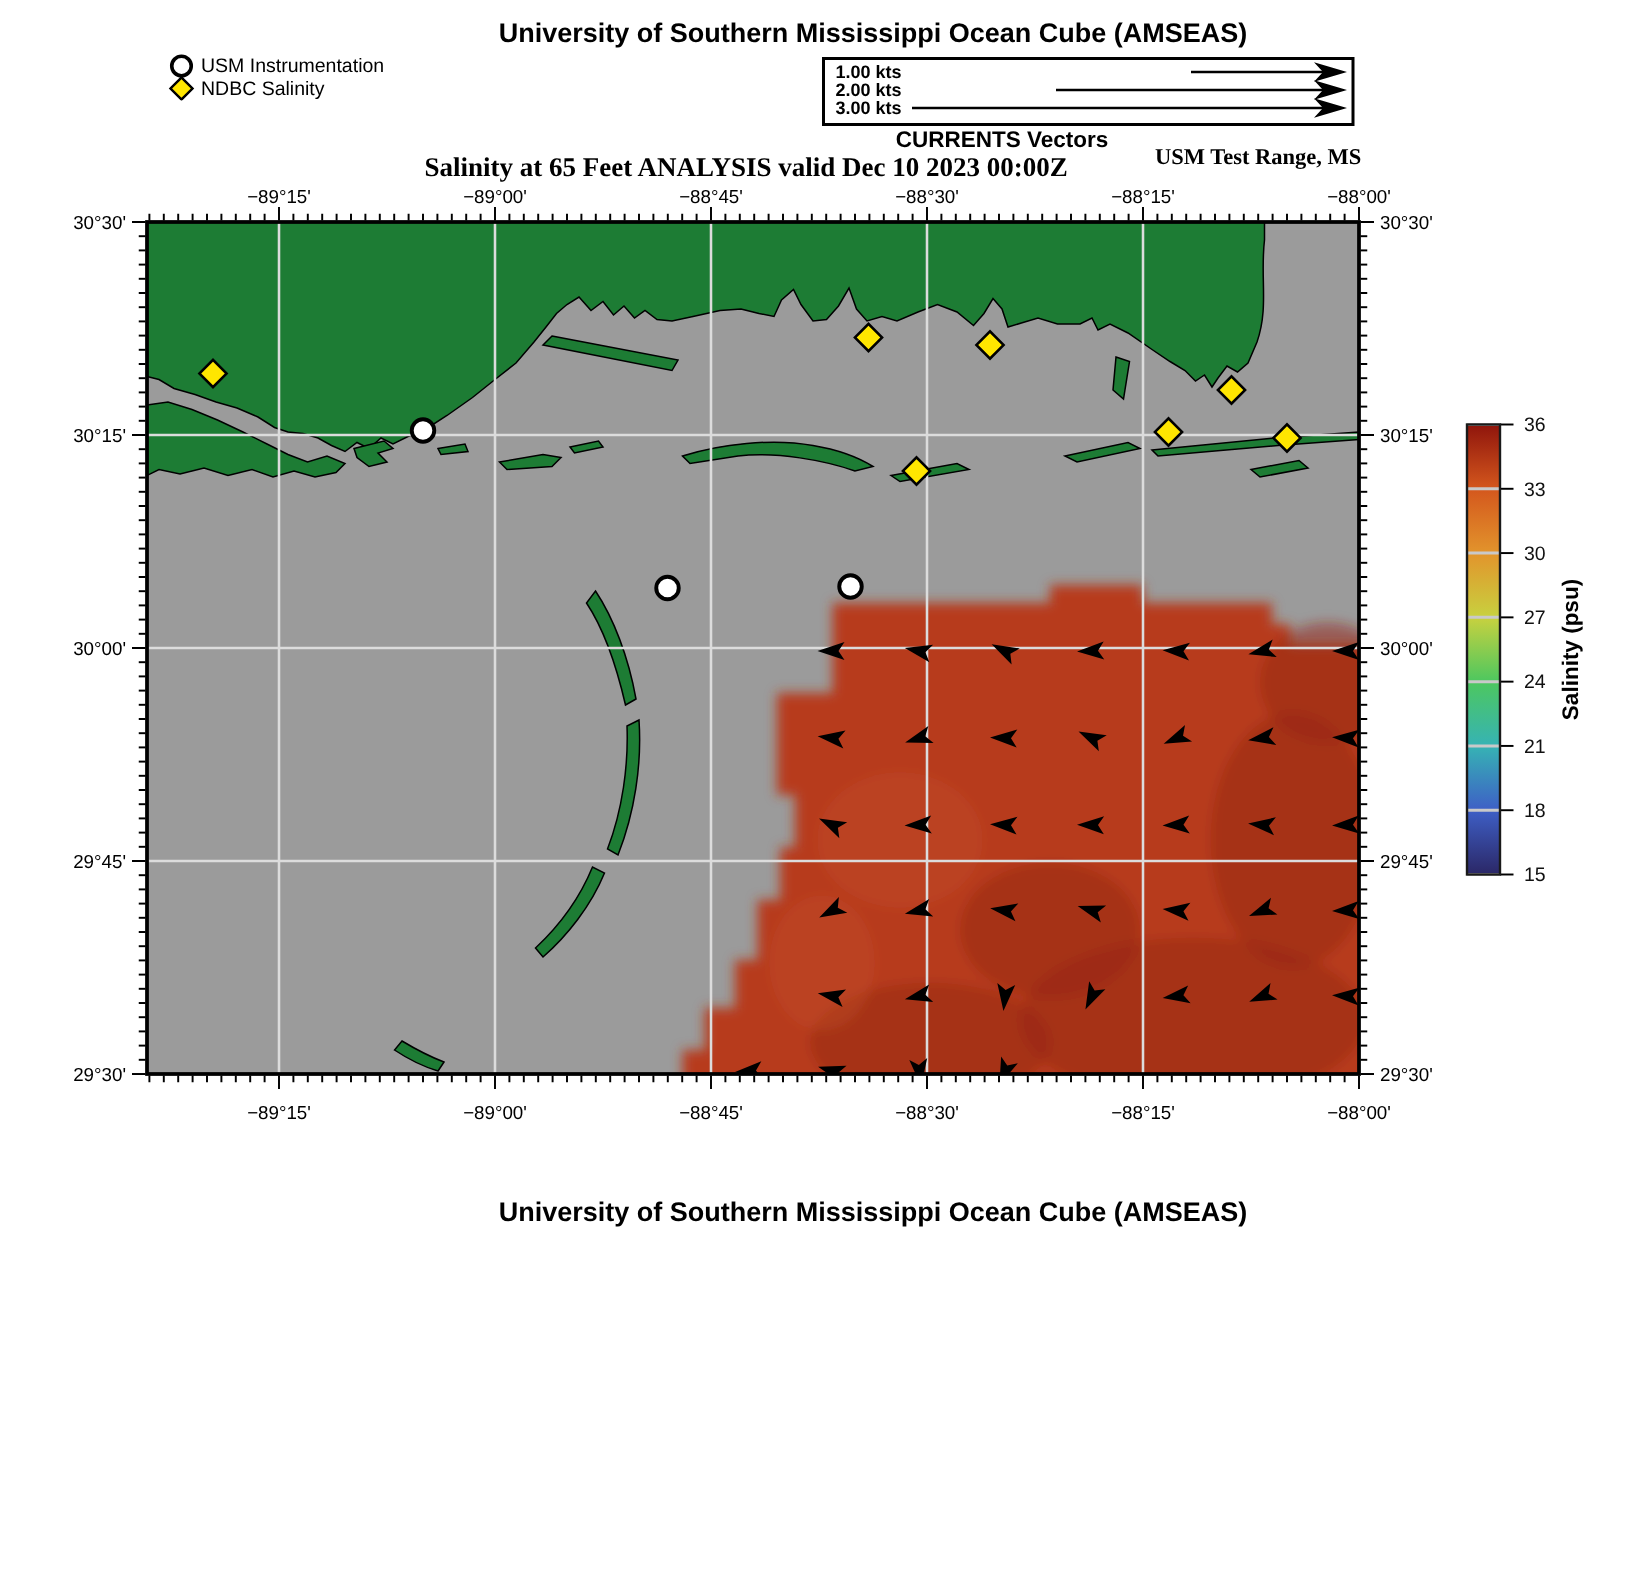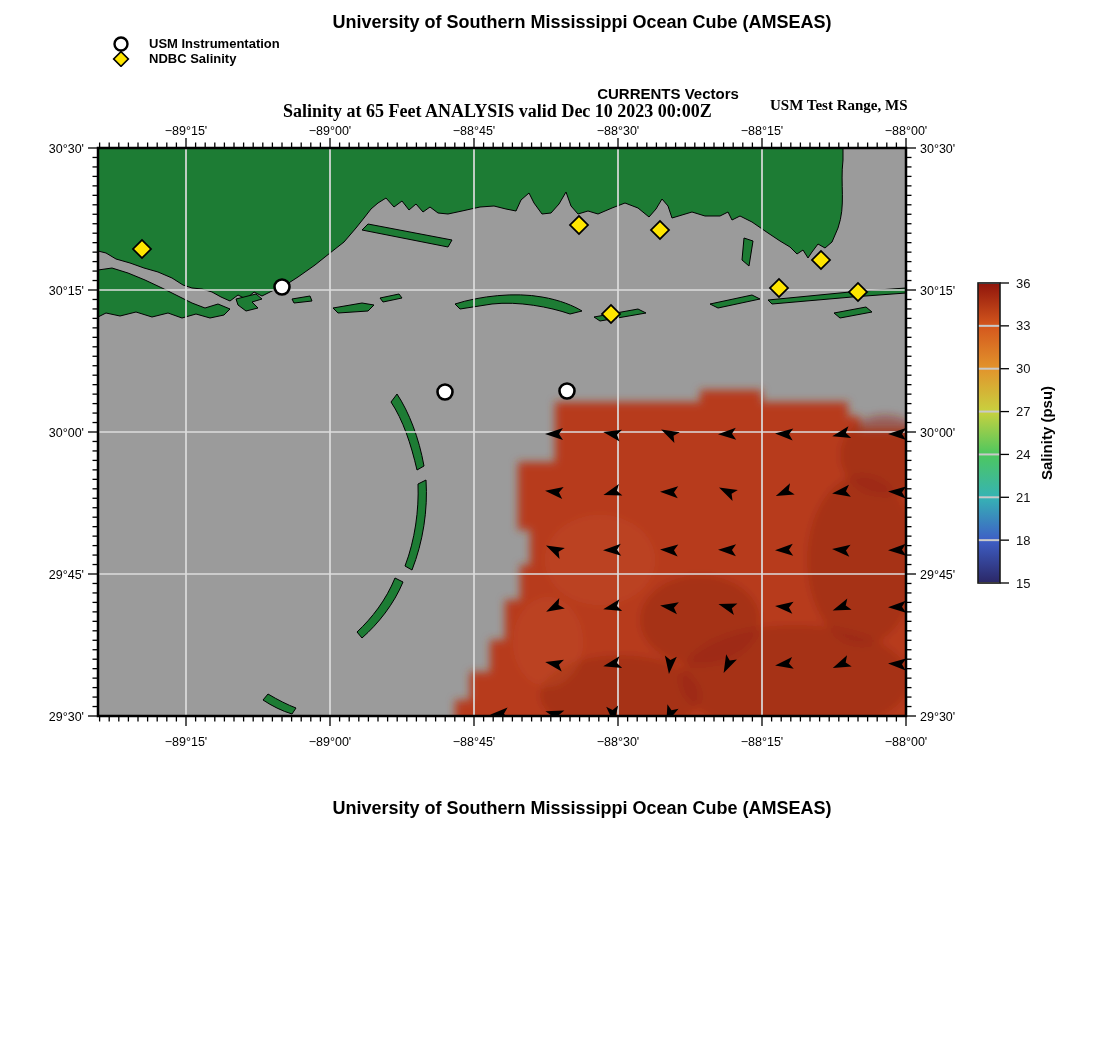--- a/index.html
+++ b/index.html
@@ -5,21 +5,21 @@
   html,body{margin:0;padding:0;background:#fff;}
   .stage{position:relative;width:1100px;height:1050px;background:#ffffff;overflow:hidden;
          font-family:"Liberation Sans",sans-serif;color:#000;}
   .title{position:absolute;left:0;width:1100px;text-align:center;font-weight:bold;
          font-size:18px;letter-spacing:0;padding-left:32px;}
   .title.top{top:12px;}
   .title.bottom{top:798px;}
   .legend{position:absolute;left:112px;top:36px;}
   .legend-row{display:flex;align-items:center;height:15px;}
   .legend-row svg{flex:0 0 18px;}
-  .legend-label{font-weight:bold;font-size:13px;margin-left:19px;white-space:nowrap;}
+  .legend-label{font-weight:normal;font-size:13px;margin-left:4px;white-space:nowrap;}
   .cbox{position:absolute;left:548px;top:38px;width:355px;height:46px;background:#fff;
         border:2.5px solid #000;box-sizing:border-box;}
   .cbox svg{position:absolute;left:0;top:0;}
   .cbox-label{position:absolute;left:7px;font-weight:bold;font-size:12px;line-height:12px;white-space:nowrap;}
   .cbox-caption{position:absolute;left:548px;top:85px;width:240px;text-align:center;
                 font-weight:bold;font-size:15px;}
   .subtitle{position:absolute;left:283px;top:101px;font-family:"Liberation Serif",serif;
             font-weight:bold;font-size:18px;white-space:nowrap;}
   .range-label{position:absolute;left:770px;top:97px;font-family:"Liberation Serif",serif;
                font-weight:bold;font-size:15px;white-space:nowrap;}
@@ -44,20 +44,37 @@
       <span class="legend-label">USM Instrumentation</span>
     </div>
     <div class="legend-row">
       <svg width="18" height="16">
         <rect x="3.8" y="2.8" width="10.4" height="10.4" transform="rotate(45 9 8)" fill="#ffe600" stroke="#000" stroke-width="1.6"></rect>
       </svg>
       <span class="legend-label">NDBC Salinity</span>
     </div>
   </div>
 
+  <div class="cbox">
+    <svg width="350" height="41">
+      <g stroke="#000" stroke-width="1.6">
+        <line x1="244" y1="8" x2="332" y2="8"></line>
+        <line x1="154" y1="20" x2="332" y2="20"></line>
+        <line x1="58" y1="32" x2="332" y2="32"></line>
+      </g>
+      <g fill="#000">
+        <polygon points="348,8 326,1.5 332,8 326,14.5"></polygon>
+        <polygon points="348,20 326,13.5 332,20 326,26.5"></polygon>
+        <polygon points="348,32 326,25.5 332,32 326,38.5"></polygon>
+      </g>
+    </svg>
+    <span class="cbox-label" style="top:2px">1.00 kts</span>
+    <span class="cbox-label" style="top:14px">2.00 kts</span>
+    <span class="cbox-label" style="top:26px">3.00 kts</span>
+  </div>
   <div class="cbox-caption">CURRENTS Vectors</div>
 
   <div class="subtitle">Salinity at 65 Feet ANALYSIS valid Dec 10 2023 00:00Z</div>
   <div class="range-label">USM Test Range, MS</div>
 
   <svg id="plot" width="1100" height="1050" viewBox="0 0 1100 1050">
     <defs>
       <clipPath id="mapclip">
           <rect x="98" y="148" width="808" height="568"></rect>
         </clipPath>

